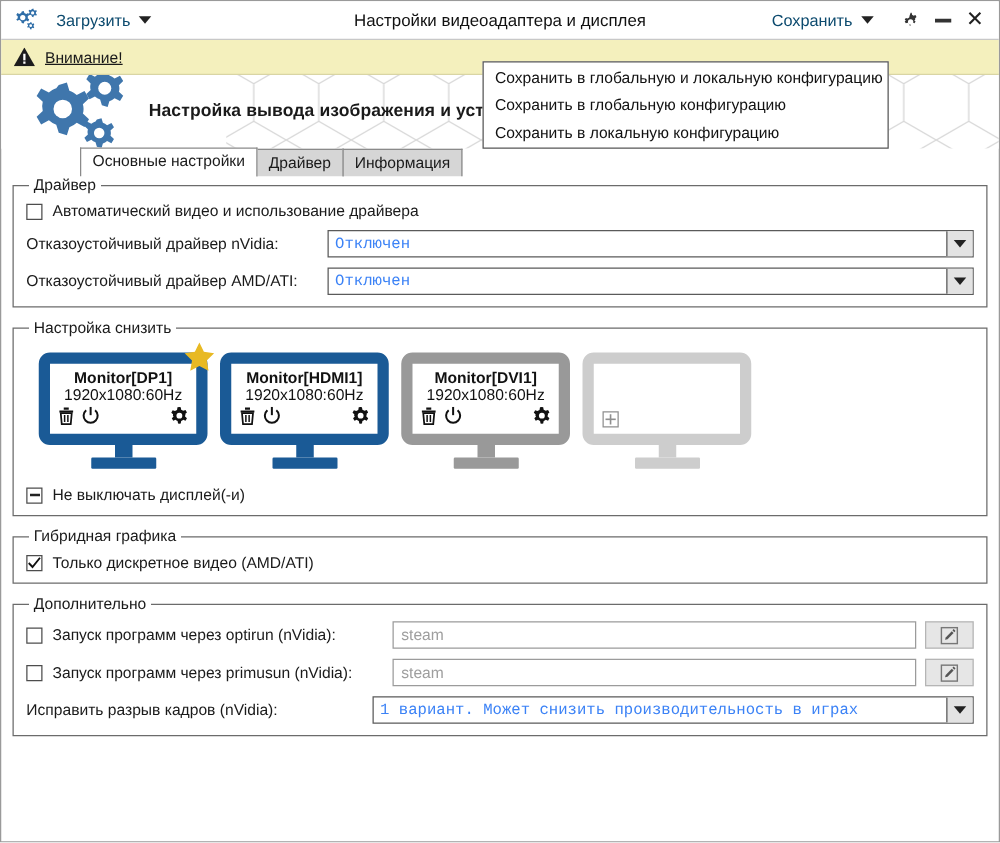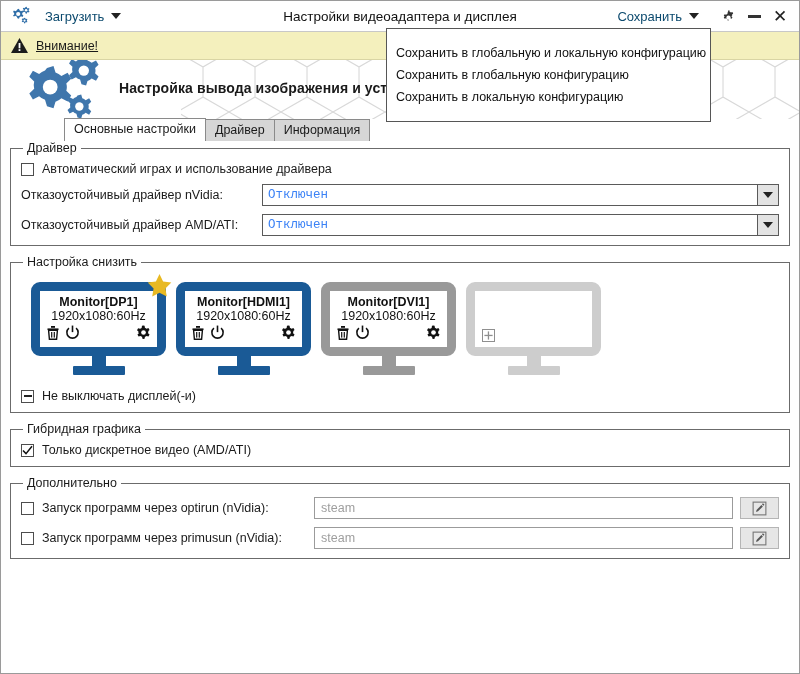--- a/index.html
+++ b/index.html
@@ -30,23 +30,23 @@
     font-size:13.5px; color:#111; pointer-events:none;
   }
   .tb-right { margin-left:auto; display:flex; align-items:center; gap:0; padding-right:6px; z-index:3; }
   .tb-right .tb-menu-btn { margin-right:10px; }
   .tb-icon { width:26px; height:26px; display:flex; align-items:center; justify-content:center; cursor:default; }
   .minus { width:13px; height:3px; background:#333; }
   .xmark { font-size:17px; line-height:1; color:#222; font-family:"DejaVu Sans", sans-serif; }
 
   
   .dropdown {
-    position:absolute; left:385px; top:27px; width:325px;
+    position:absolute; left:385px; top:48px; width:325px;
     background:#fff; border:1px solid #565656; z-index:40;
-    padding:13px 0;
+    padding:1px 0;
   }
   .dropdown .mi { padding:4px 8px 4px 9px; font-size:12.5px; color:#111; white-space:nowrap; cursor:default; }
 
   
   .warnbar {
     height:28px; background:#f4f0bd; border-bottom:1px solid #d9d5a4;
     display:flex; align-items:center; padding-left:10px; gap:8px;
   }
   .warn-text { font-size:12.5px; color:#1a1a1a;text-decoration:underline; }
 
@@ -234,21 +234,21 @@
     </div>
   </div>
 
   <div class="content">
 
     <fieldset class="group">
       <legend>Драйвер</legend>
 
       <div class="row">
         <span class="cbx"></span>
-        <span class="lbl">Автоматический играх и использование драйвера</span>
+        <span class="lbl">Автоматический видео и использование драйвера</span>
       </div>
 
       <div class="row">
         <span class="lbl lbl-w1">Отказоустойчивый драйвер nVidia:</span>
         <div class="combo">
           <span class="val">Отключен</span>
           <span class="arrowbox">
               <i></i>
             </span>
         </div>
@@ -411,16 +411,25 @@
         <div class="tinput">steam</div>
         <div class="iconbtn">
           <svg class="icon-sm" width="15" height="15" viewBox="0 0 16 16">
             <rect x="1.2" y="1.2" width="13.6" height="13.6" fill="none" stroke="#777" stroke-width="1.2"></rect>
             <path d="M4.3 11.6l.55-2.1 5.2-5.2 1.55 1.55-5.2 5.2z" fill="#555"></path>
             <path d="M10.6 3.5l1.1-1.1 1.55 1.55-1.1 1.1z" fill="#555"></path>
           </svg>
         </div>
       </div>
 
+      <div class="row">
+        <span class="lbl lbl-w3">Исправить разрыв кадров (nVidia):</span>
+        <div class="combo">
+          <span class="val">1 вариант. Может снизить производительность в играх</span>
+          <span class="arrowbox">
+              <i></i>
+            </span>
+        </div>
+      </div>
     </fieldset>
 
   </div>
 </div>
 
 </body></html>

